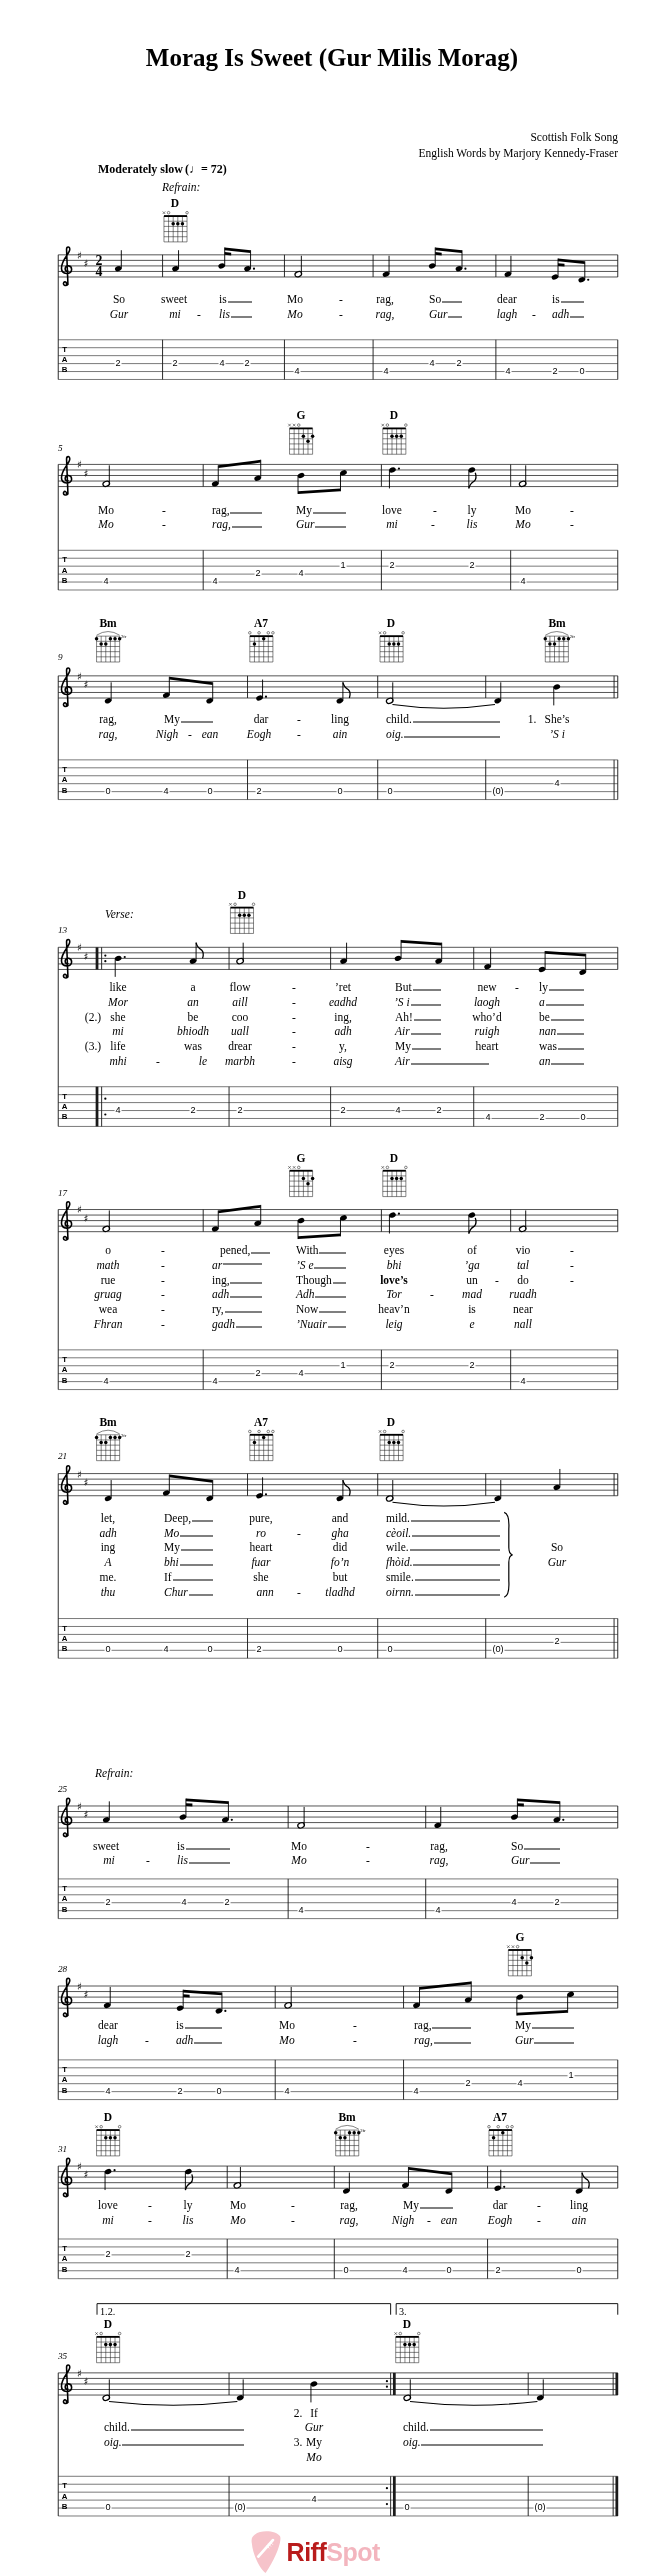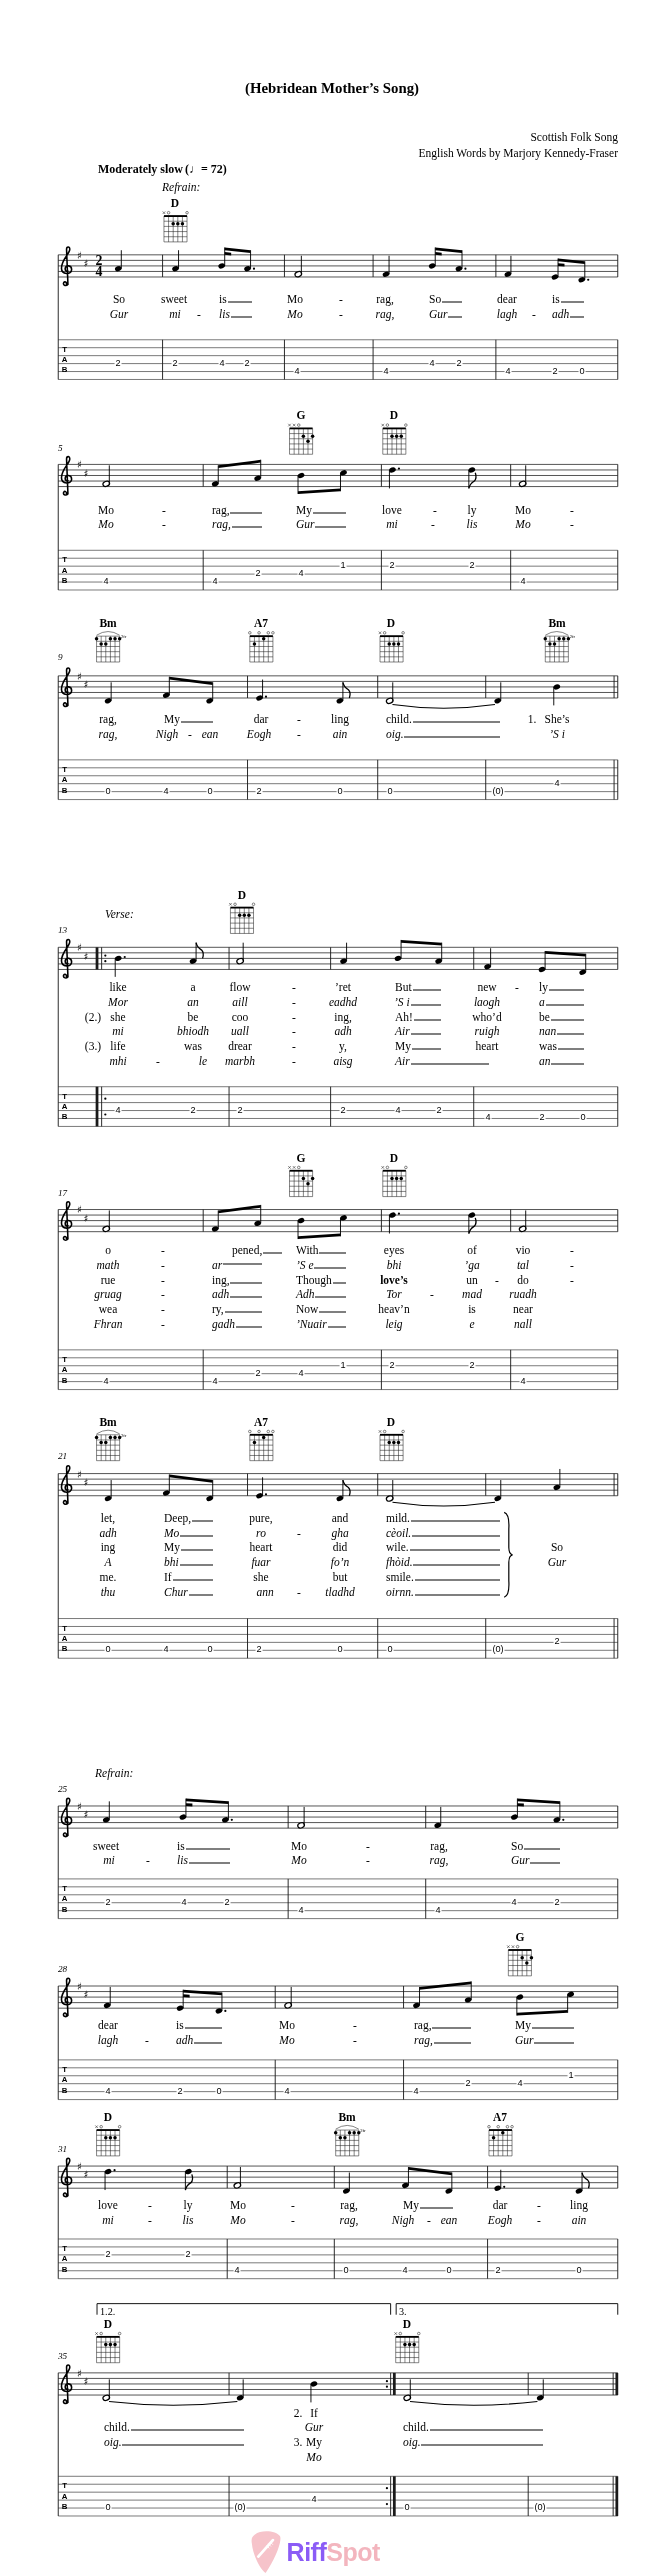--- a/index.html
+++ b/index.html
@@ -966,34 +966,34 @@
         <line x1="336.7" x2="336.7" y1="2582" y2="2602" class="stem"></line>
         <ellipse cx="441" cy="2597" rx="3.7" ry="2.7" transform="rotate(-20 441 2597)" class="nh hollow"></ellipse>
         <line x1="444.3" x2="444.3" y1="2597" y2="2577" class="stem"></line>
         <ellipse cx="585" cy="2597" rx="3.7" ry="2.7" transform="rotate(-20 585 2597)" class="nh"></ellipse>
         <line x1="588.3" x2="588.3" y1="2597" y2="2577" class="stem"></line>
         <path d="M118 2601 Q187.5 2609 257 2601" class="tie"></path>
         <path d="M444 2601 Q513 2609 582 2601" class="tie"></path>
       </g>
     </svg>
 
-  <div class="hdr subtitle">(Hebridean Mother’s Song)</div>
+  <div class="hdr title">Morag Is Sweet (Gur Milis Morag)</div>
   <div class="hdr credit" style="top:130px">Scottish Folk Song</div>
   <div class="hdr credit" style="top:146px">English Words by Marjory Kennedy-Fraser</div>
   <div class="hdr tempo">
     <span>Moderately slow</span><span>(♩= 72)</span>
   </div>
 
   <div class="logo">
     <svg width="31" height="46" viewBox="0 0 34 50">
       <path d="M4 6 C 12 0 28 2 32 8 C 34 14 26 34 16 48 C 10 44 2 28 1 16 C 0 11 1 8 4 6 Z" fill="#f6c3ca"></path>
       <path d="M8 30 L 24 12" stroke="#ffffff" stroke-width="3" stroke-linecap="round"></path>
       <path d="M17 18 l3 3 M19 16 l3 3 M21 14 l3 3" stroke="#ffffff" stroke-width="1"></path>
     </svg>
-    <span class="txt"><span style="color:#8b5cf6">Riff</span><span style="color:#f3b5be">Spot</span></span>
+    <span class="txt"><span style="color:#b91c1c">Riff</span><span style="color:#f3b5be">Spot</span></span>
   </div>
 <span class="chord-name" style="left: 175px; top: 203px;">D</span>
     <span class="sect" style="left: 162px; top: 187px;">Refrain:</span>
     <span class="tabn" style="left: 118px; top: 364px;">2</span>
     <span class="tabn" style="left: 175px; top: 364px;">2</span>
     <span class="tabn" style="left: 222px; top: 364px;">4</span>
     <span class="tabn" style="left: 247px; top: 364px;">2</span>
     <span class="tabn" style="left: 297px; top: 372px;">4</span>
     <span class="tabn" style="left: 386px; top: 372px;">4</span>
     <span class="tabn" style="left: 432px; top: 364px;">4</span>
@@ -1224,21 +1224,21 @@
     <span class="tabn" style="left: 106px; top: 1382px;">4</span>
     <span class="tabn" style="left: 215px; top: 1382px;">4</span>
     <span class="tabn" style="left: 258px; top: 1374px;">2</span>
     <span class="tabn" style="left: 301px; top: 1374px;">4</span>
     <span class="tabn" style="left: 343px; top: 1366px;">1</span>
     <span class="tabn" style="left: 392px; top: 1366px;">2</span>
     <span class="tabn" style="left: 472px; top: 1366px;">2</span>
     <span class="tabn" style="left: 523px; top: 1382px;">4</span>
     <span class="lyr c" style="left: 108px; top: 1250px;">o</span>
     <span class="lyr c" style="left: 163px; top: 1250px;">-</span>
-    <div class="lyr ext" style="left: 212px; top: 1250px; width: 50px; padding-left: 20px;">
+    <div class="lyr ext" style="left: 200px; top: 1250px; width: 50px; padding-left: 20px;">
       <span class="lt">pened,</span>
       <span class="xl"></span>
     </div>
     <div class="lyr ext" style="left: 296px; top: 1250px; width: 50px;">
       <span class="lt">With</span>
       <span class="xl"></span>
     </div>
     <span class="lyr c" style="left: 394px; top: 1250px;">eyes</span>
     <span class="lyr c" style="left: 472px; top: 1250px;">of</span>
     <span class="lyr c" style="left: 523px; top: 1250px;">vio</span>

